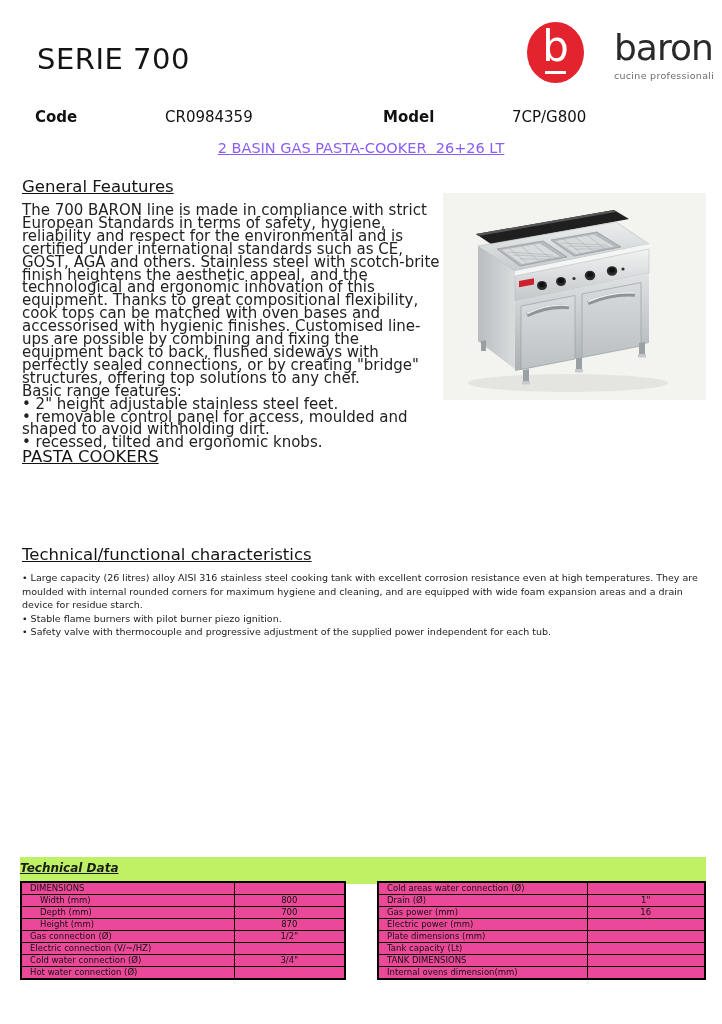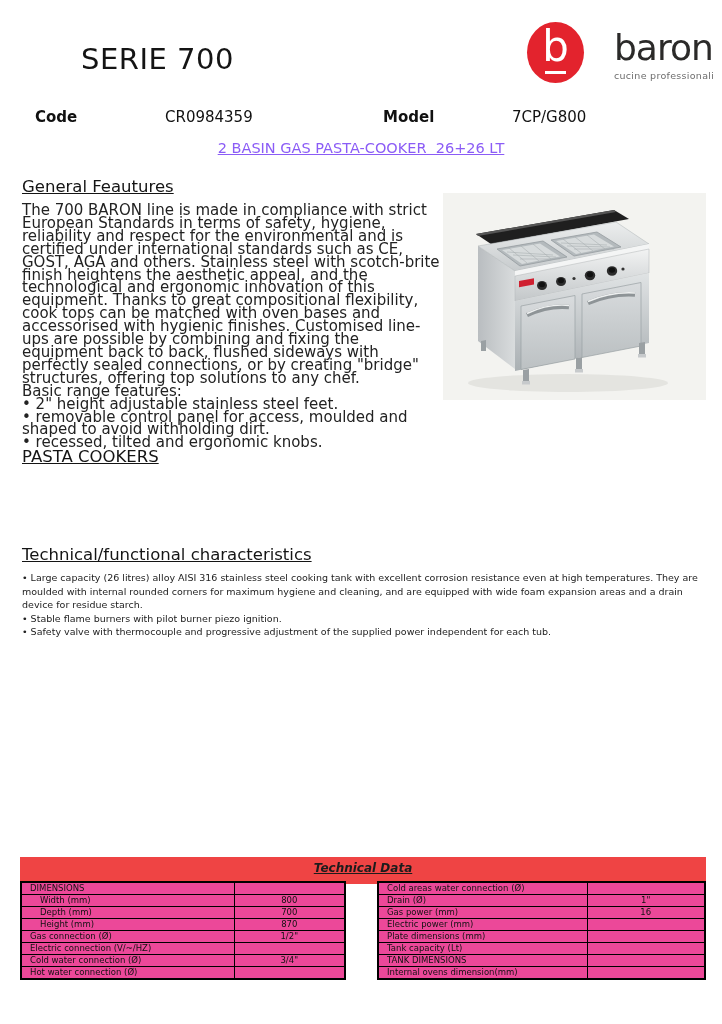--- a/index.html
+++ b/index.html
@@ -4,21 +4,21 @@
 <style>
   * { margin:0; padding:0; box-sizing:border-box; }
   html,body { background:#ffffff; }
   .page {
     position:relative; width:722px; height:1024px; background:#ffffff;
     font-family:"DejaVu Sans","Liberation Sans",sans-serif; color:#1a1a1a;
     overflow:hidden; margin:0 auto;
   }
 
   
-  .serie-title { position:absolute; left:37px; top:42px; font-size:29px; letter-spacing:0.5px; color:#141414;margin-left:44px; }
+  .serie-title { position:absolute; left:37px; top:42px; font-size:29px; letter-spacing:0.5px; color:#141414; }
 
   .logo { position:absolute; left:527px; top:22px; display:flex; align-items:flex-start; }
   .logo-mark { position:relative; width:57px; height:61px; border-radius:50%; background:#e3232d; flex:0 0 auto; }
   .logo-b { position:absolute; left:0; right:0; top:1px; text-align:center; color:#ffffff; font-size:42px; line-height:48px; font-weight:400; }
   .logo-underline { position:absolute; left:18px; bottom:9px; width:21px; height:3px; background:#ffffff; }
   .logo-text { margin-left:30px; }
   .logo-brand { font-size:36px; line-height:36px; letter-spacing:-1px; color:#2b2a29; font-weight:500; margin-top:8px; }
   .logo-tagline { font-size:9.5px; color:#6d6d6d; margin-top:4px; letter-spacing:0.3px; }
 
   .meta-row { position:absolute; left:0; top:108px; width:100%; height:16px; font-size:15px; }
@@ -50,21 +50,21 @@
     font-size:9.5px; line-height:13.5px; color:#222;
   }
 
   
   .figure { position:absolute; left:443px; top:193px; width:263px; height:207px; }
   .figure svg { display:block; width:100%; height:100%; }
 
   
   .td-bar {
     position:absolute; left:20px; top:857px; width:686px; height:27px;
-    background:#ef4444; text-align:center; line-height:19px;
+    background:#bef264; line-height:19px;
   }
   .td-bar span { font-size:12px; font-weight:bold; font-style:italic; text-decoration:underline; color:#1c1c1c; }
 
   table.spec { position:absolute; top:881px; border-collapse:collapse; border:2px solid #000; table-layout:fixed; background:#ec4899; }
   table.spec-left  { left:20px;  width:326px; }
   table.spec-right { left:377px; width:329px; }
   table.spec td {
     border:1px solid #000; font-size:8.5px; height:9px; line-height:9px;
     padding:1px 2px 1px 8px; white-space:nowrap; overflow:hidden; color:#111;
   }

